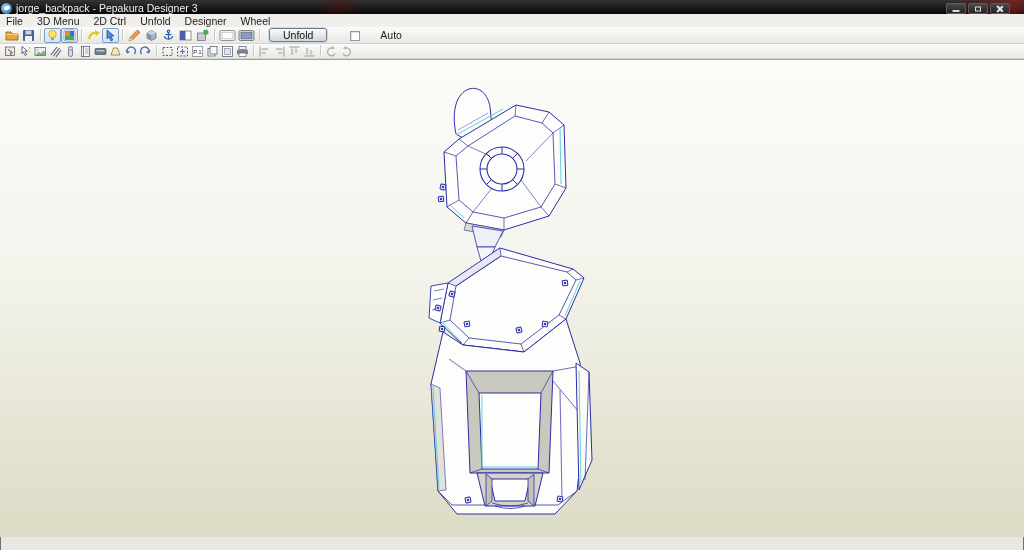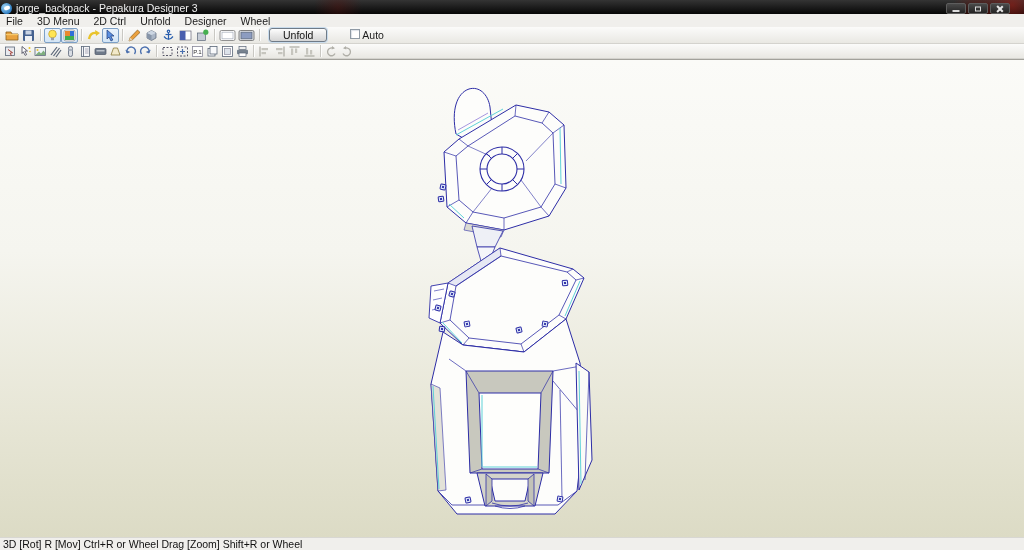--- a/index.html
+++ b/index.html
@@ -49,21 +49,21 @@
     justify-content:center; border:1px solid transparent; border-radius:2px; }
   .tb2 .tbtn { height:13px; min-width:15px; }
   .tbtn.pressed { border-color:#7da0c6; background:linear-gradient(#eaf3fc,#d3e5f6); }
   .sep { width:1px; height:12px; background:#c9c8c3; box-shadow:1px 0 0 #fdfdfc;
     margin:0 3px; flex:0 0 1px; }
   .unfold { height:14px; margin:0 7px 0 6px; padding:0 13px; font-size:10.5px;
     font-family:"Liberation Sans",sans-serif; color:#111;
     background:linear-gradient(#fdfdfd,#eaeaea 45%,#d5d5d5);
     border:1px solid #6f7b88; border-radius:3px;
     box-shadow:0 0 0 1px #c9dced; line-height:12px; }
-  .chk { display:flex; align-items:flex-start; gap:2px; font-size:10.5px; color:#1c1c1c;padding-left:16px; }
+  .chk { display:flex; align-items:flex-end; gap:20px; font-size:10.5px; color:#1c1c1c;padding-left:16px; }
   .cb { width:10px; height:10px; background:#fff; border:1px solid #8f9aa5;
     box-shadow:inset 1px 1px 1px #dde2e8; }
 
   
   .canvas { flex:0 0 478px; height:478px; position:relative;
     border-top:1px solid #a2a19b;
     background:linear-gradient(180deg,#fbfbf8 0%,#f5f5ef 40%,#e7e6d6 75%,#dcdbc5 100%); }
   .canvas svg { position:absolute; left:0; top:0; }
 
   
@@ -419,17 +419,14 @@
         <use href="#bolt" transform="translate(519,270) rotate(-14)"></use>
         <use href="#bolt" transform="translate(545,264) rotate(10)"></use>
         <use href="#bolt" transform="translate(565,223) rotate(-6)"></use>
         <use href="#bolt" transform="translate(438,248) rotate(14)"></use>
         <use href="#bolt" transform="translate(468,440) rotate(-12)"></use>
         <use href="#bolt" transform="translate(560,439) rotate(10)"></use>
       </g>
     </svg>
   </div>
 
-  <div class="status">
-    <span>3D [Rot] R [Mov] Ctrl+R or Wheel Drag [Zoom] Shift+R or Wheel</span>
-  </div>
 
 </div>
 
 </body></html>

